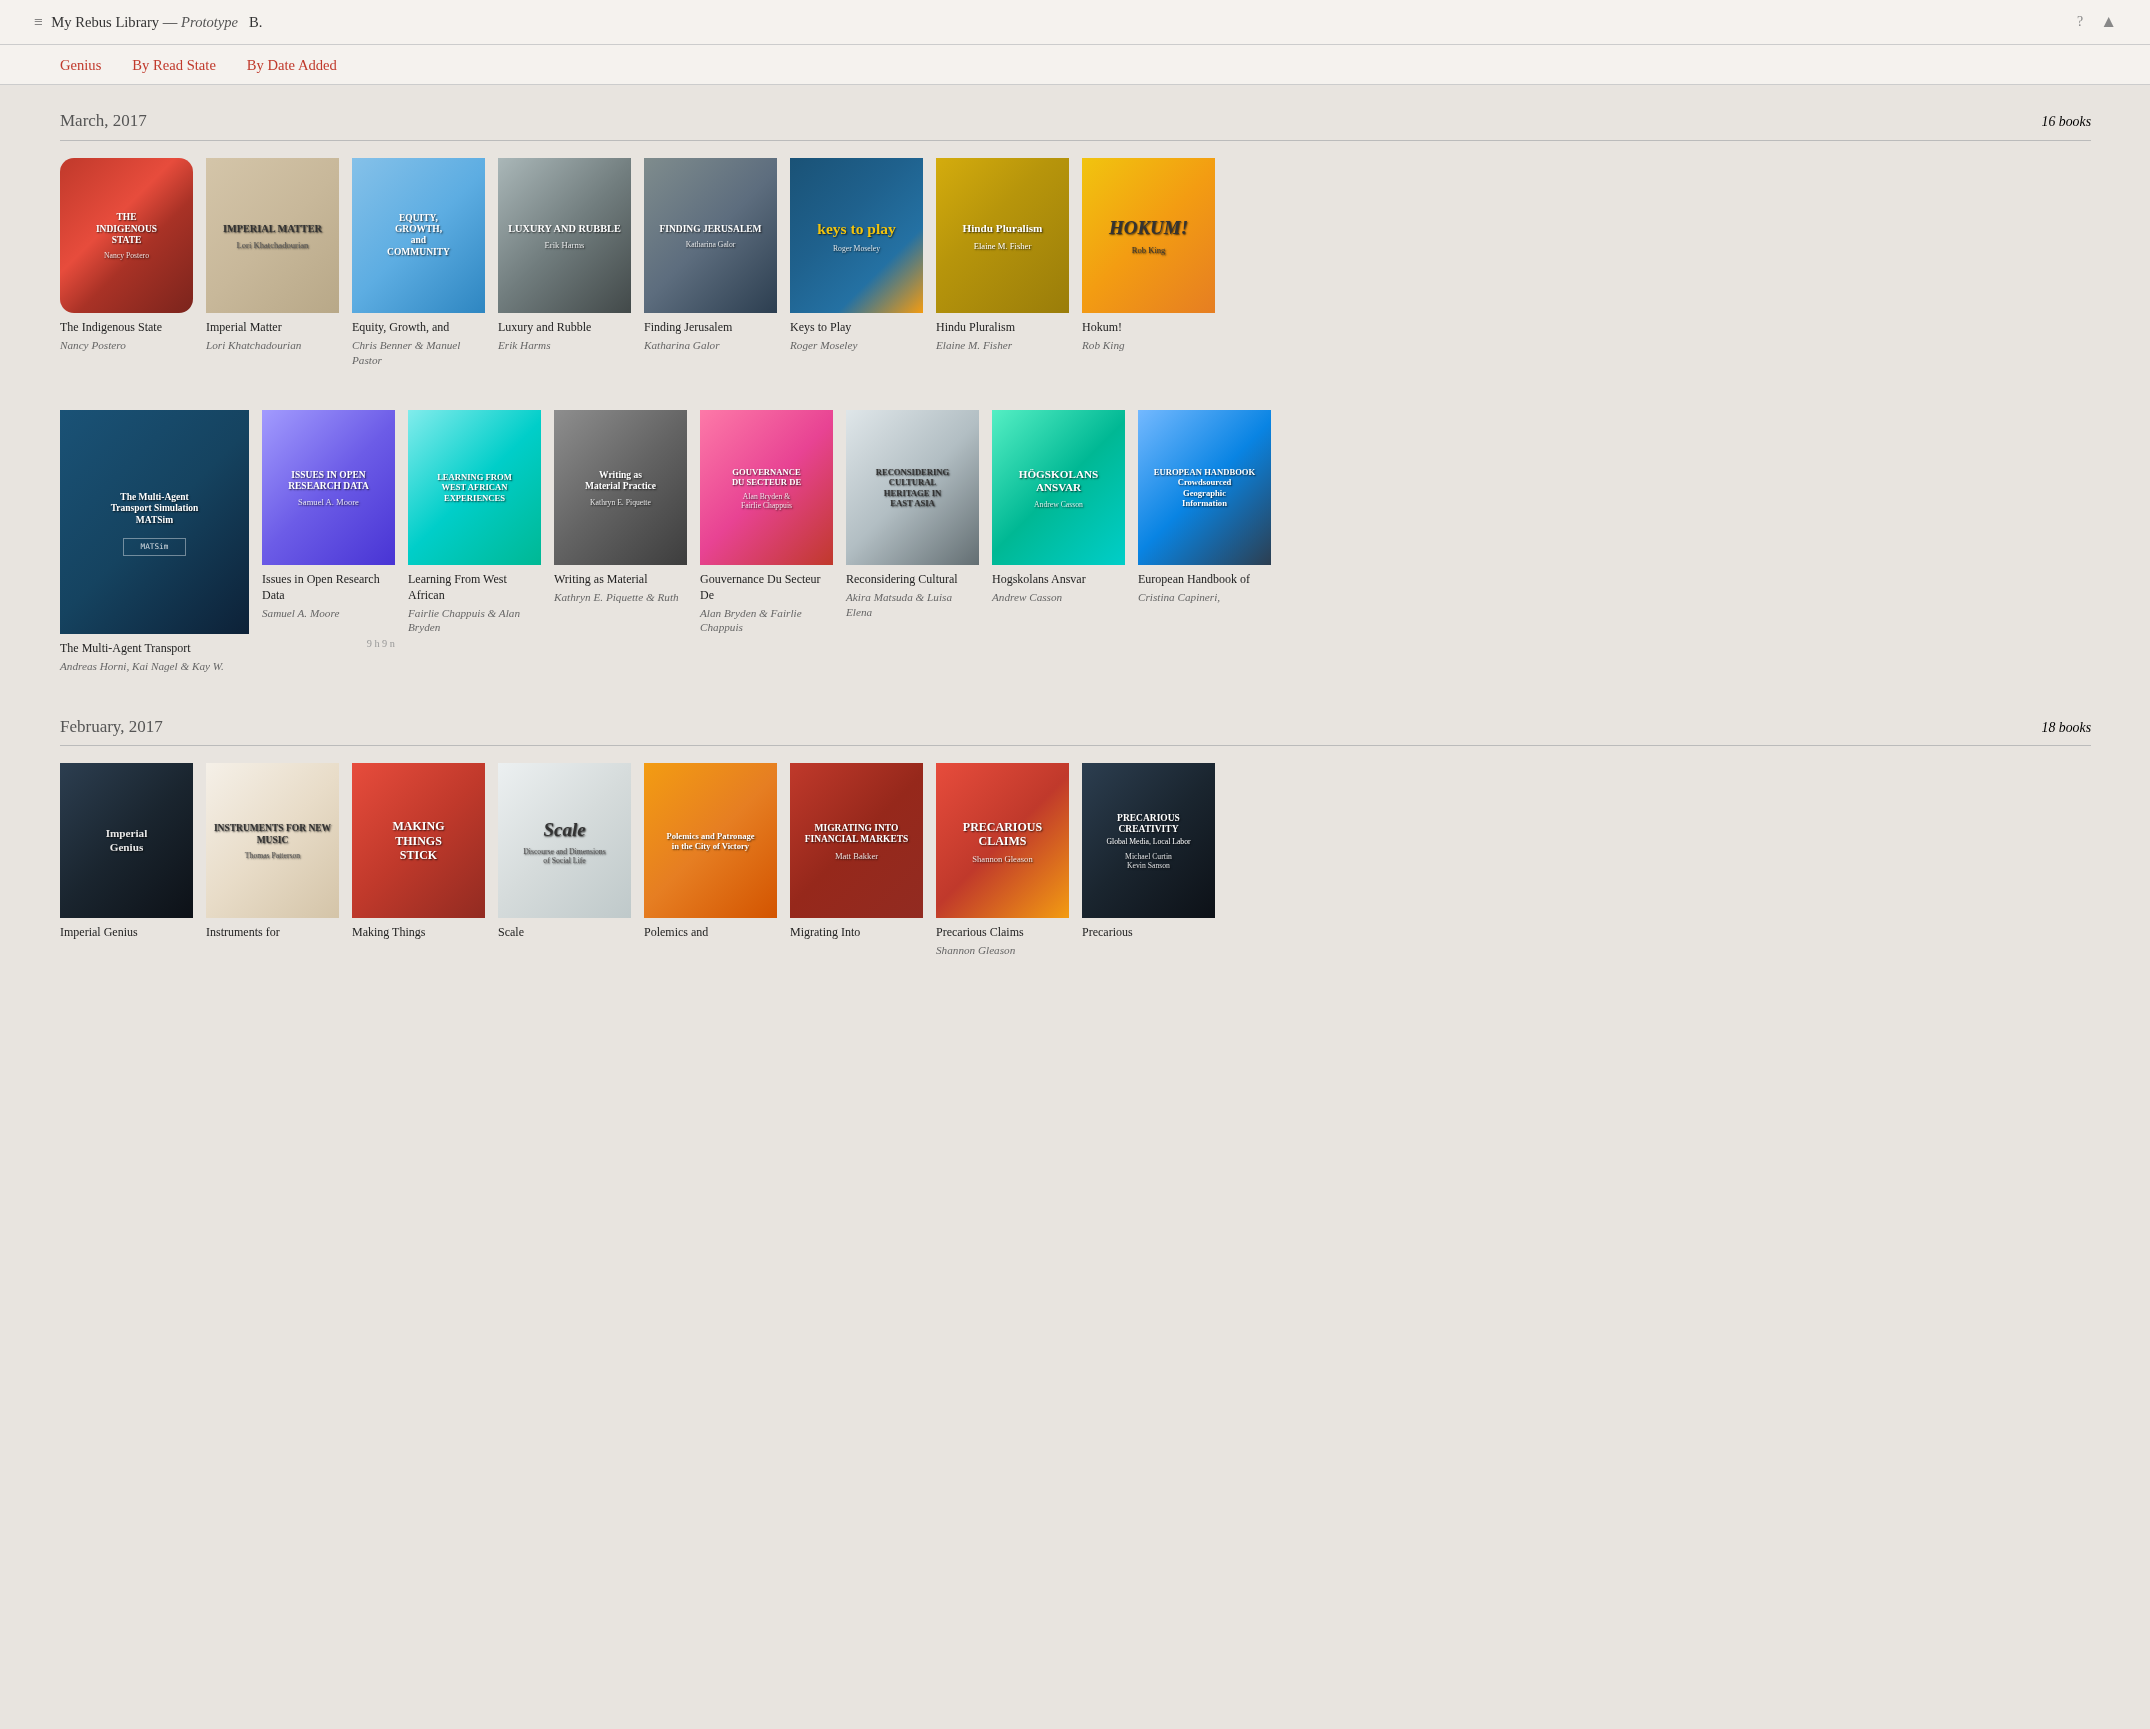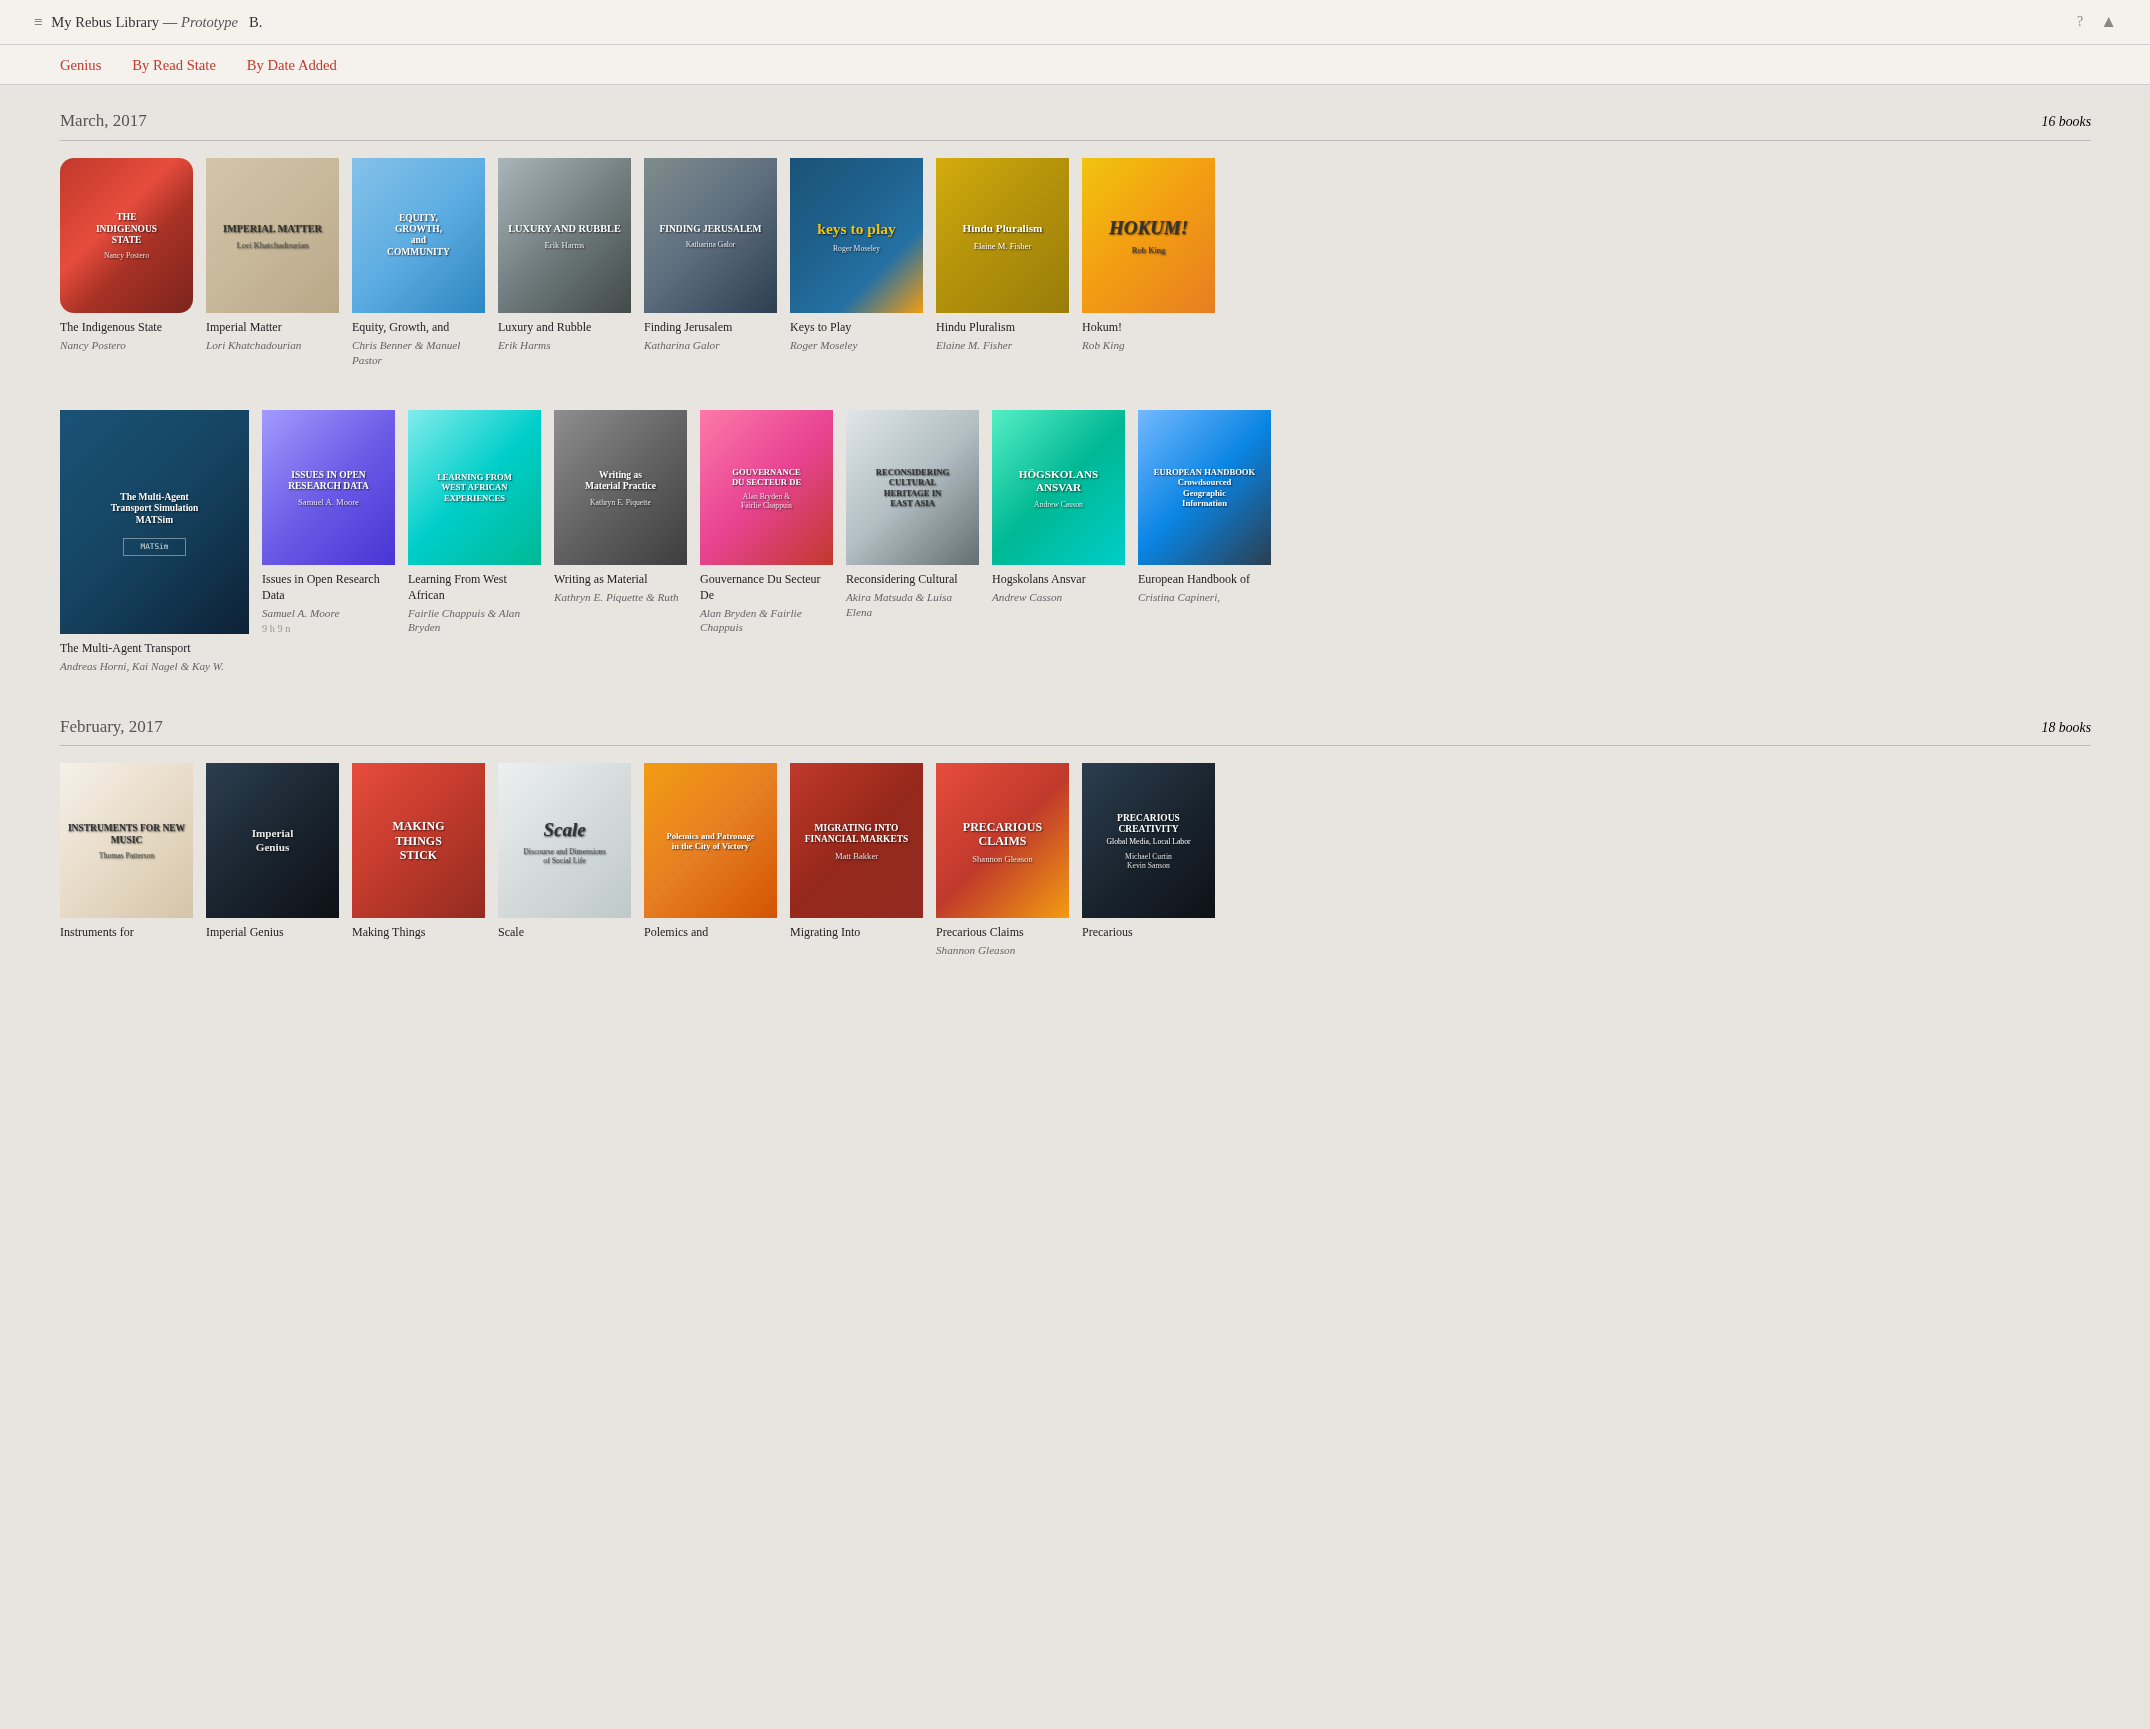--- a/index.html
+++ b/index.html
@@ -126,21 +126,22 @@
     }
     .book-author {
       font-size: 11.2px;
       color: #666;
       font-style: italic;
       line-height: 1.3;
     }
     .book-meta {
       font-size: 10.3px;
       color: #999;
-      margin-top: 3px;
+      margin-top: 18px;
+      text-align: right;
     }
 
     
     .cover-indigenous { background: linear-gradient(135deg, #c0392b 0%, #e74c3c 40%, #a93226 60%, #7b241c 100%); border-radius: 14px; }
     .cover-imperial { background: linear-gradient(135deg, #d4c5a9 0%, #c8b89a 50%, #b8a888 100%); }
     .cover-equity { background: linear-gradient(135deg, #85c1e9 0%, #5dade2 50%, #2e86c1 100%); }
     .cover-luxury { background: linear-gradient(135deg, #aab7b8 0%, #717d7e 50%, #424949 100%); }
     .cover-finding { background: linear-gradient(135deg, #7f8c8d 0%, #5d6d7e 50%, #2c3e50 100%); }
     .cover-keys { background: linear-gradient(135deg, #1a5276 0%, #1f618d 40%, #2471a3 70%, #f39c12 100%); }
     .cover-hindu { background: linear-gradient(135deg, #d4ac0d 0%, #b7950b 40%, #9a7d0a 100%); }
@@ -373,35 +374,35 @@
   </div>
 
   <div class="section-header" style="margin-top:17px;">
     <span class="section-title">February, 2017</span>
     <span class="section-count">18 books</span>
   </div>
 
   <div class="book-grid">
 
     <div class="book-card">
+      <div class="book-cover-box cover-imperial-genius">
+        <span class="cover-text-title" style="font-size:11.2px;color:#e8e8e8;">Imperial<br>Genius</span>
+      </div>
+      <div class="book-title">Imperial Genius</div>
+    </div>
+
+    <div class="book-card">
       <div class="book-cover-box cover-instruments">
         <span class="cover-text-title" style="color:#333;font-size:9.5px;">INSTRUMENTS FOR NEW MUSIC</span>
         <span class="cover-text-author" style="color:#555;font-size:7.7px;">Thomas Patterson</span>
       </div>
       <div class="book-title">Instruments for</div>
     </div>
 
     <div class="book-card">
-      <div class="book-cover-box cover-imperial-genius">
-        <span class="cover-text-title" style="font-size:11.2px;color:#e8e8e8;">Imperial<br>Genius</span>
-      </div>
-      <div class="book-title">Imperial Genius</div>
-    </div>
-
-    <div class="book-card">
       <div class="book-cover-box cover-making">
         <span class="cover-text-title" style="font-size:12px;font-weight:bold;text-transform:uppercase;">MAKING<br>THINGS<br>STICK</span>
       </div>
       <div class="book-title">Making Things</div>
     </div>
 
     <div class="book-card">
       <div class="book-cover-box cover-scale">
         <span class="cover-text-title" style="color:#333;font-size:19px;font-style:italic;">Scale</span>
         <span class="cover-text-author" style="color:#555;font-size:7.7px;">Discourse and Dimensions<br>of Social Life</span>

